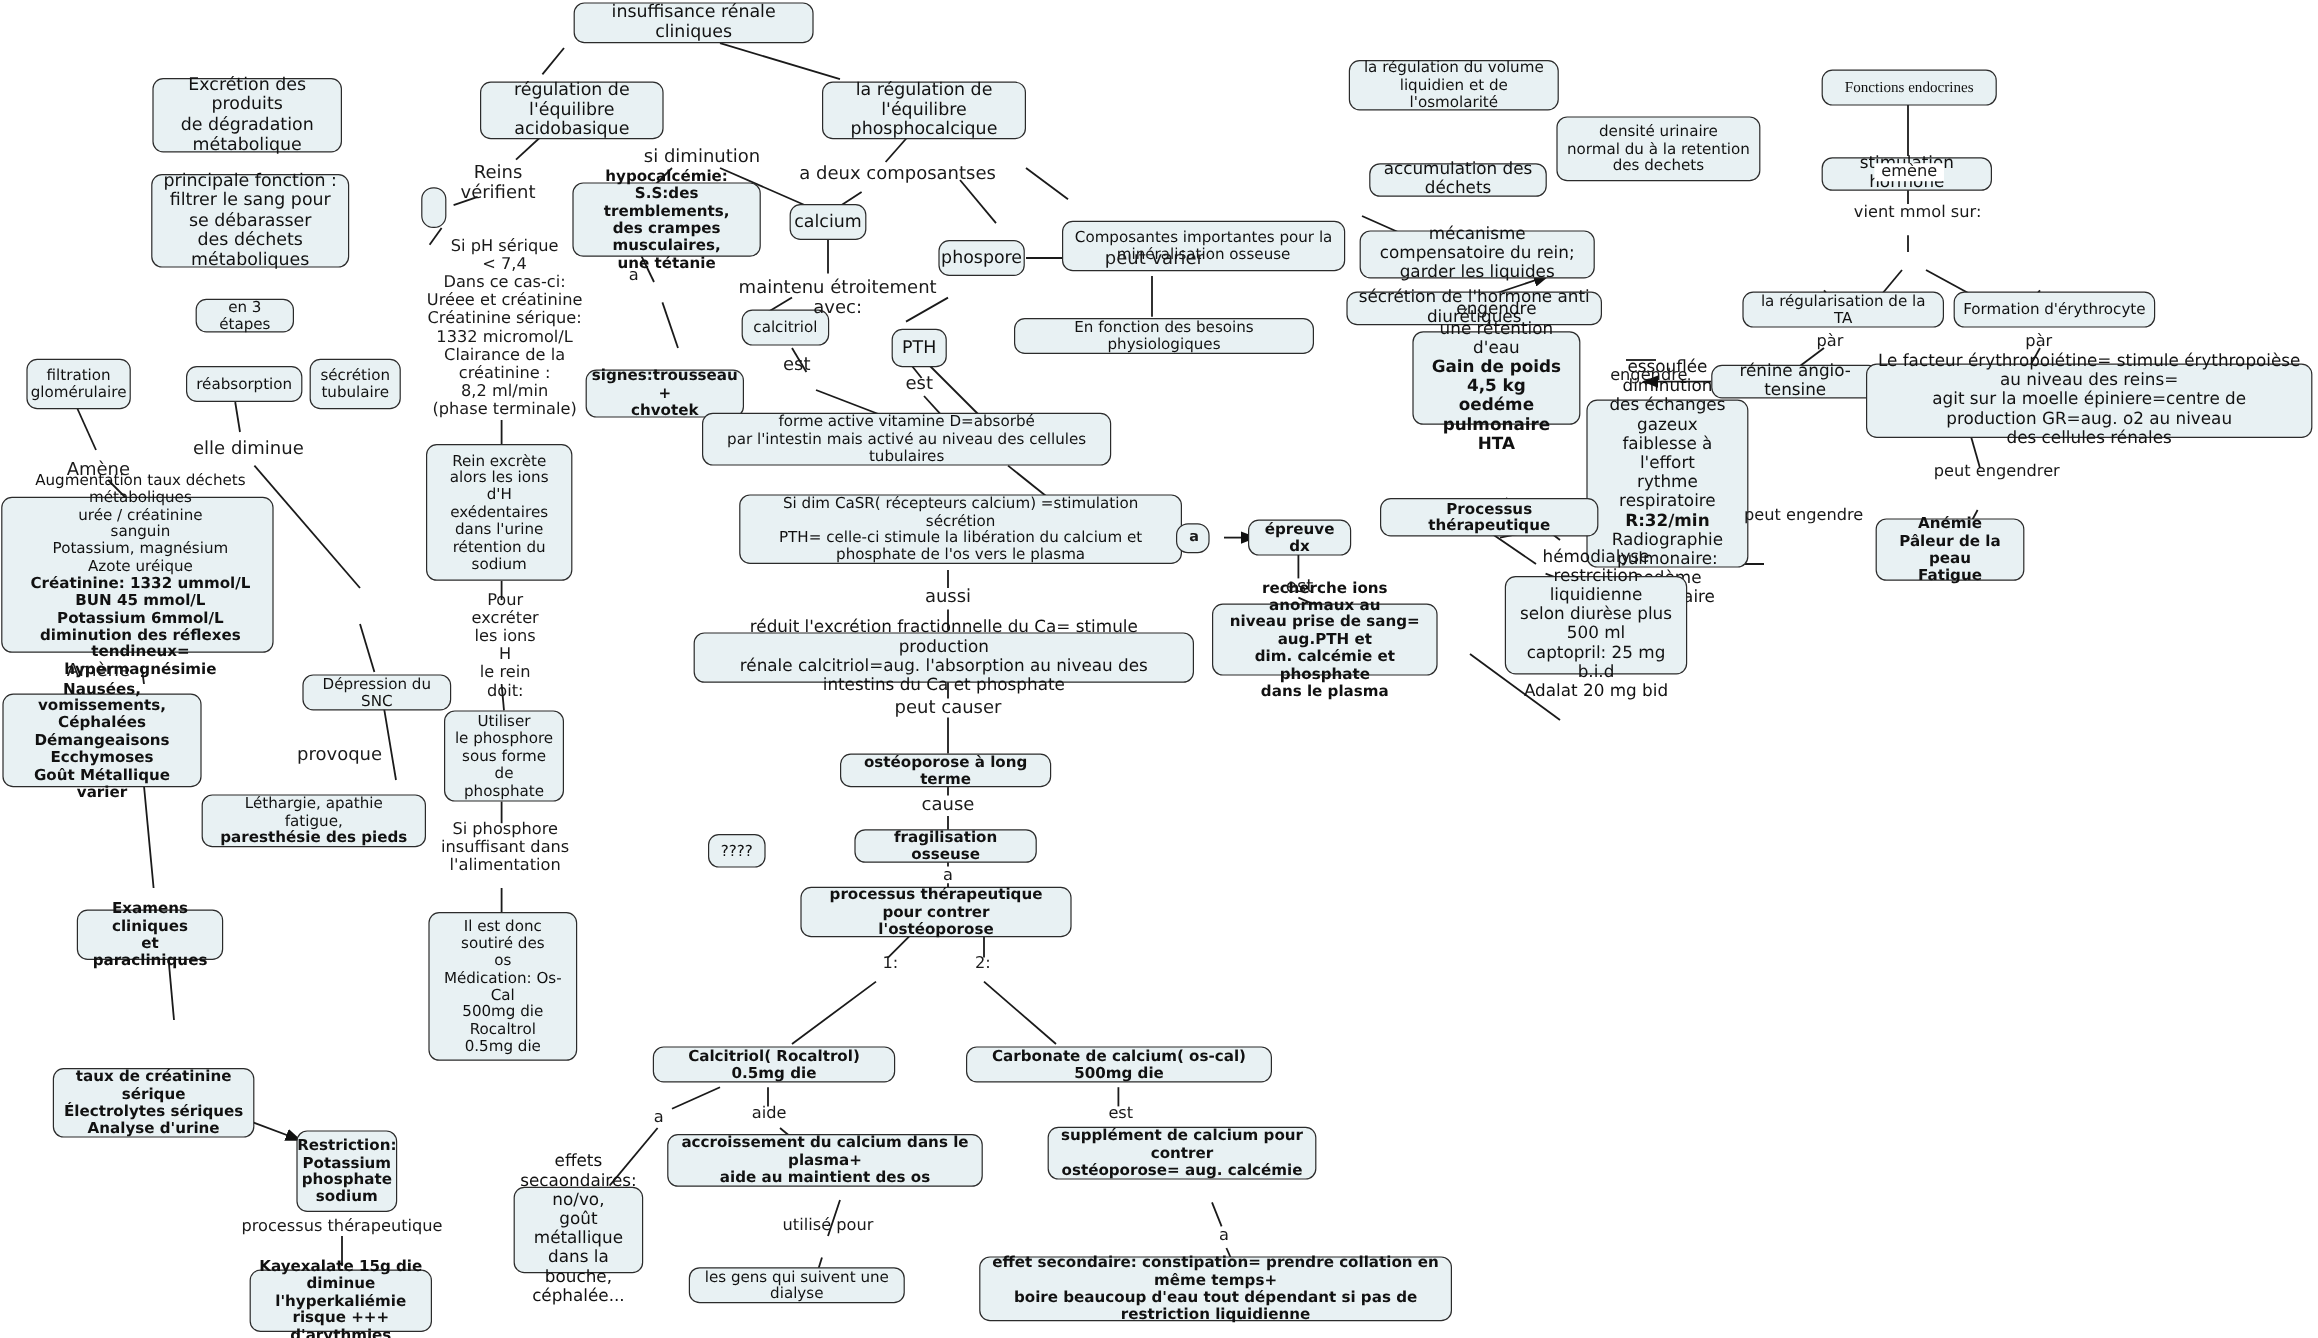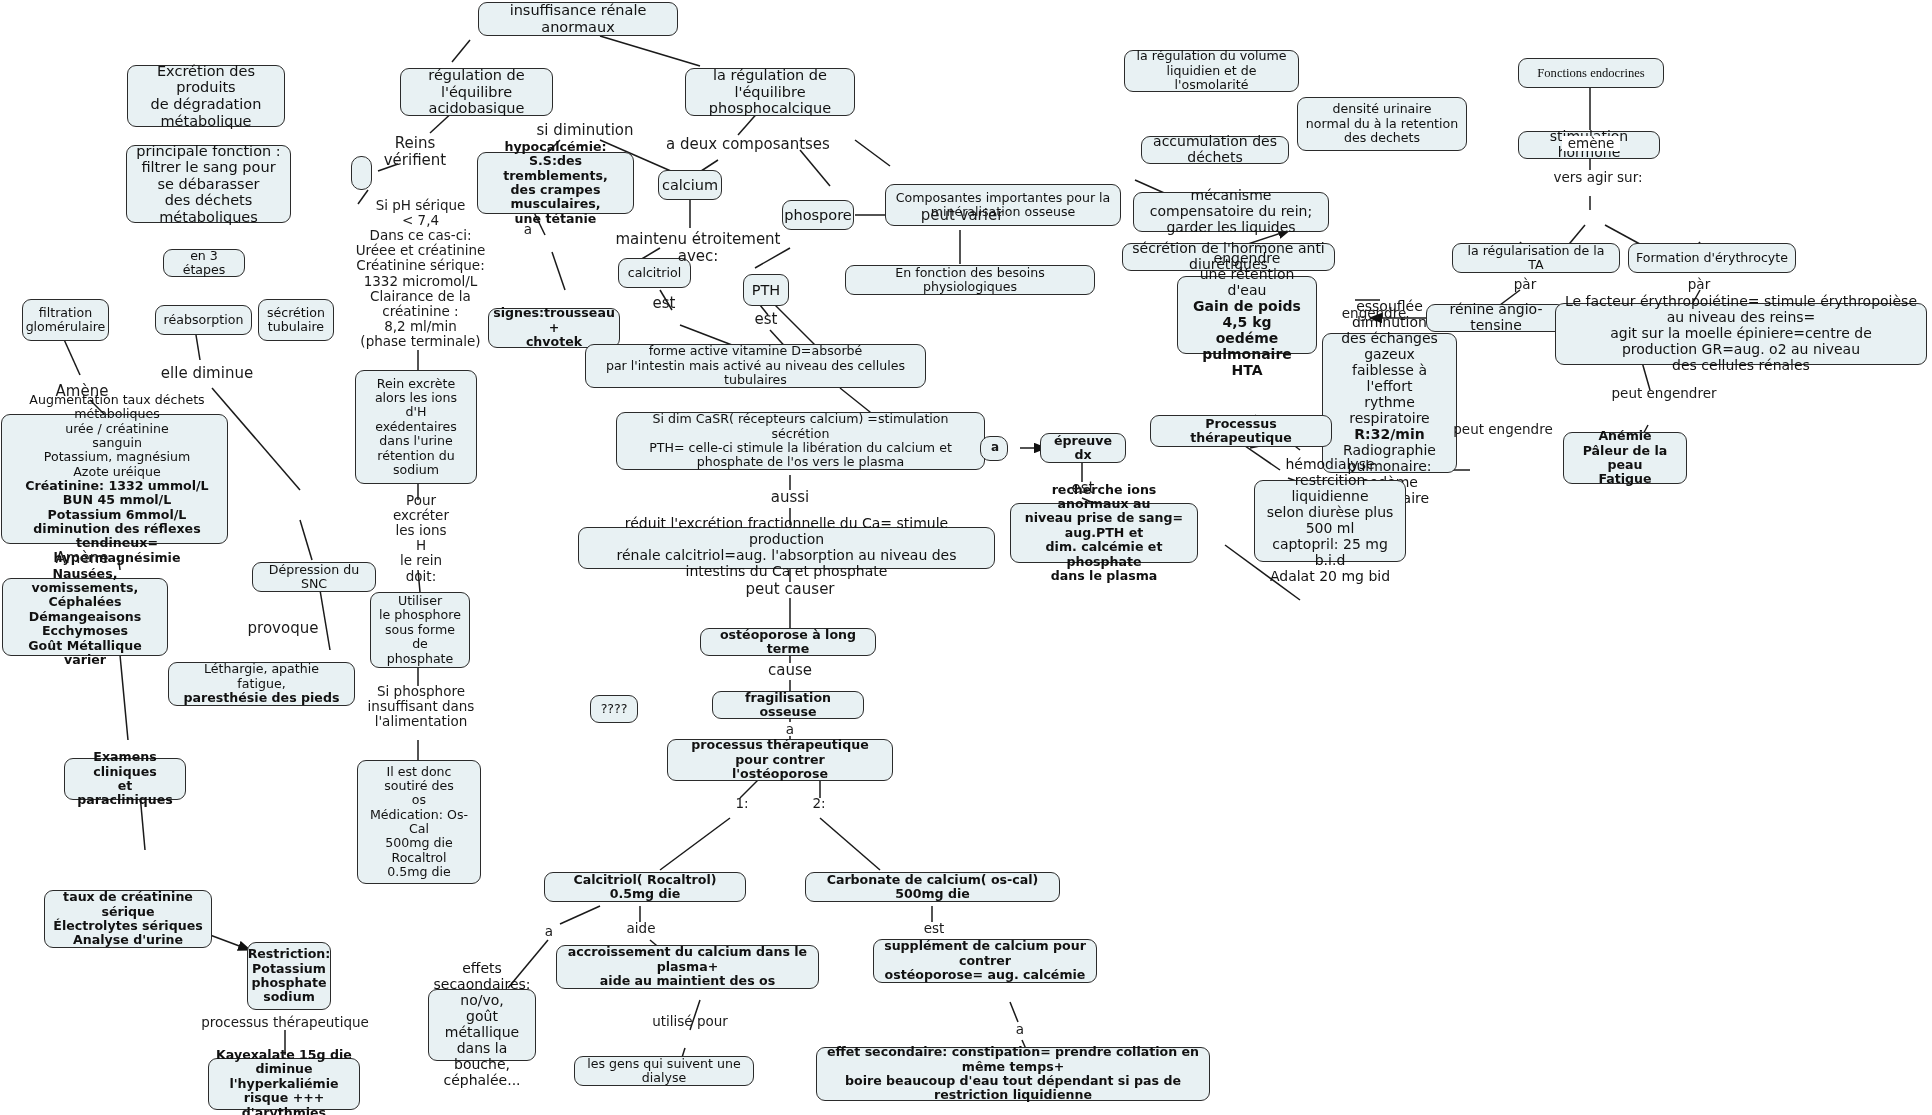--- a/index.html
+++ b/index.html
@@ -193,21 +193,21 @@
       <path d="M 1135 180 L 1180 200"></path>
       <path d="M 1230 250 L 1290 230" marker-end="url(#arrow)"></path>
       <path d="M 1355 300 L 1380 300"></path>
       <path d="M 1250 448 L 1290 440"></path>
       <path d="M 1320 438 L 1350 430"></path>
       <path d="M 1232 437 L 1280 470"></path>
       <path d="M 1288 478 L 1320 490"></path>
     </g>
   </svg>
 
-  <div class="node" style="left:478px; top:2px; width:200px; height:34px;">insuffisance rénale anormaux</div>
+  <div class="node" style="left:478px; top:2px; width:200px; height:34px;">insuffisance rénale cliniques</div>
 
   <div class="node" style="left:127px; top:65px; width:158px; height:62px;">Excrétion des produits
 de dégradation
 métabolique</div>
   <div class="node" style="left:126px; top:145px; width:165px; height:78px;">principale fonction :
 filtrer le sang pour
 se débarasser
 des déchets métaboliques</div>
   <div class="node small" style="left:163px; top:249px; width:82px; height:28px;">en 3 étapes</div>
 
@@ -425,17 +425,17 @@
   <div class="label sm" style="left:808px; top:796px; width:22px;">2:</div>
   <div class="label sm" style="left:542px; top:924px; width:14px;">a</div>
   <div class="label sm" style="left:621px; top:921px; width:40px;">aide</div>
   <div class="label sm" style="left:644px; top:1014px; width:92px;">utilisé pour</div>
   <div class="label sm" style="left:920px; top:921px; width:28px;">est</div>
   <div class="label sm" style="left:1013px; top:1022px; width:14px;">a</div>
   <div class="label sm" style="left:1326px; top:306px; width:96px;">engendre</div>
   <div class="label sm" style="left:1448px; top:422px; width:110px;">peut engendre</div>
   <div class="label sm" style="left:1604px; top:386px; width:120px;">peut engendrer</div>
   <div class="label sm" style="left:1562px; top:136px; width:58px; background:#fff;">emène</div>
-  <div class="label sm" style="left:1540px; top:170px; width:116px;">vers agir sur:</div>
+  <div class="label sm" style="left:1540px; top:170px; width:116px;">vient mmol sur:</div>
   <div class="label sm" style="left:1510px; top:277px; width:30px;">pàr</div>
   <div class="label sm" style="left:1684px; top:277px; width:30px;">pàr</div>
 
 </div>
 
 </body></html>

